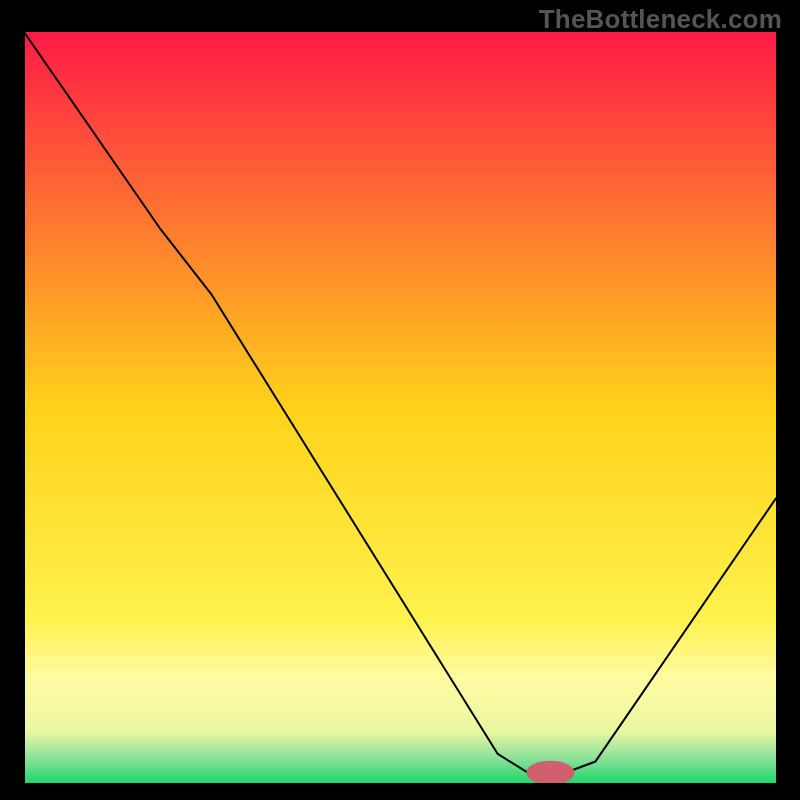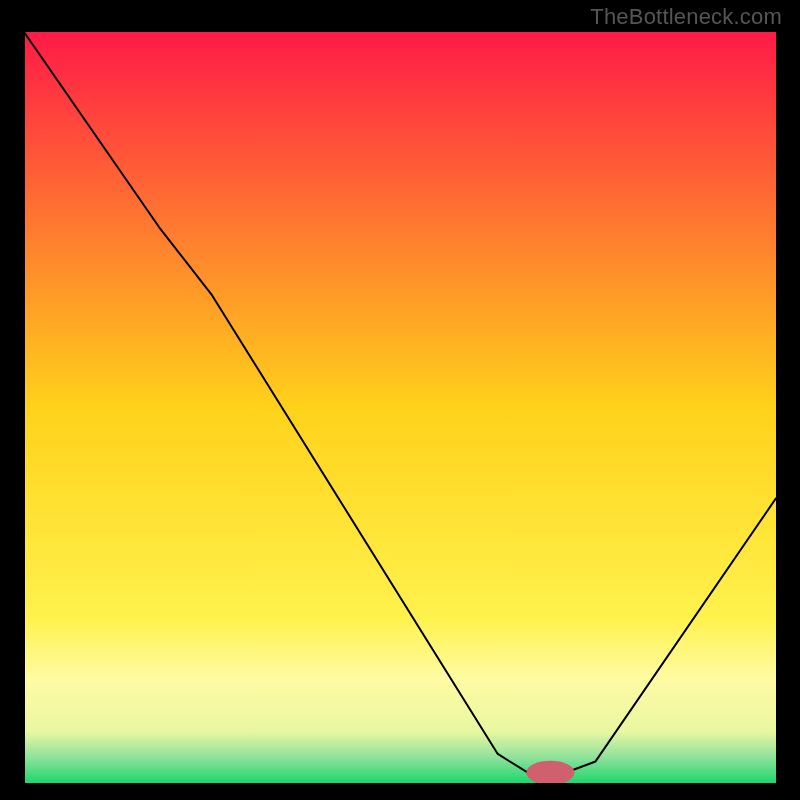--- a/index.html
+++ b/index.html
@@ -15,22 +15,22 @@
     position: relative;
     width: 800px;
     height: 800px;
     background: #000;
   }
   .watermark {
     position: absolute;
     top: 4px;
     right: 18px;
     color: #555;
-    font-size: 22px;
-    font-weight: 400;
+    font-size: 26px;
+    font-weight: 700;
     letter-spacing: 0.2px;
     user-select: none;
   }
   .plot {
     position: absolute;
     left: 24px;
     top: 32px;
     width: 752px;
     height: 752px;
   }

